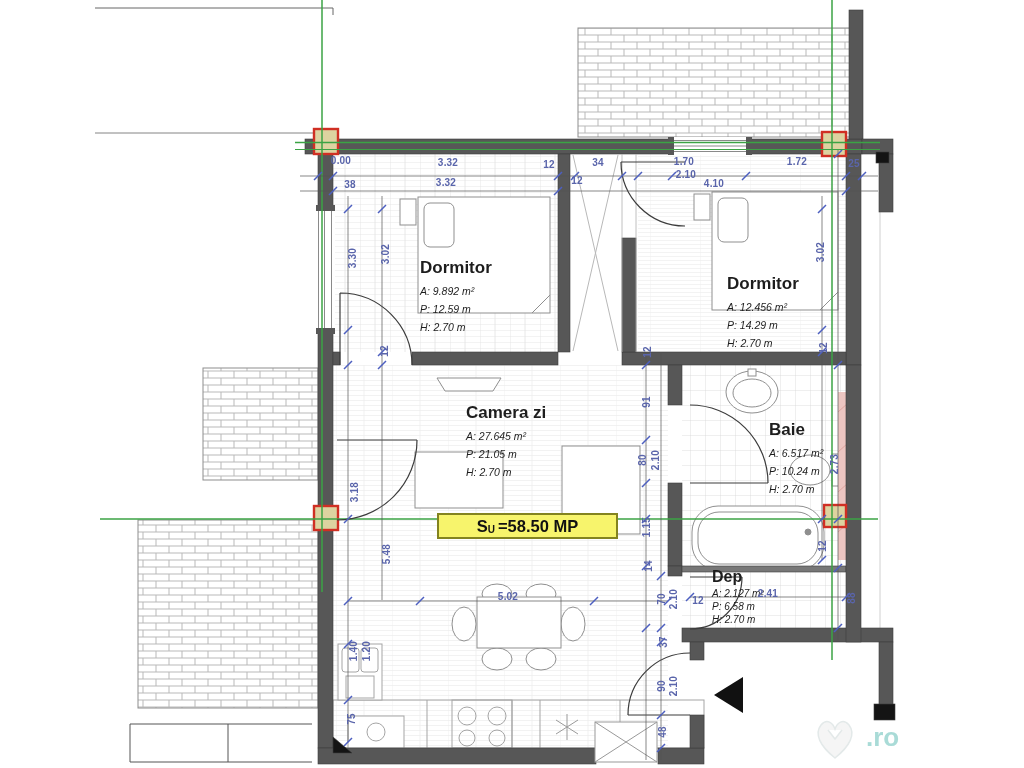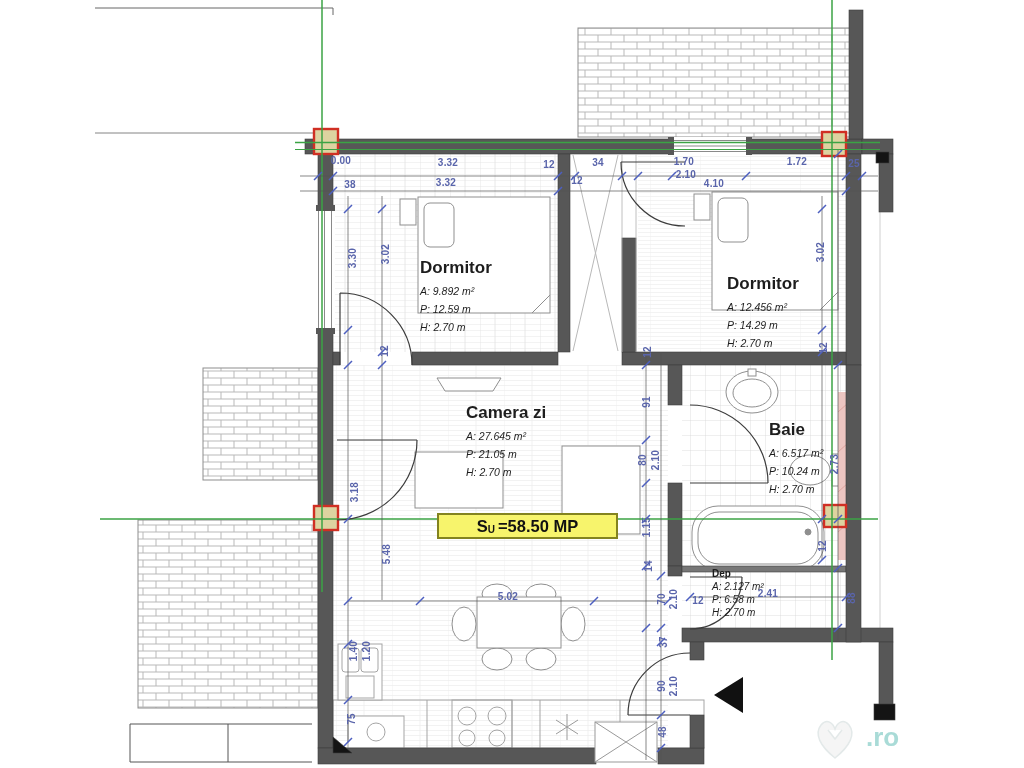--- a/index.html
+++ b/index.html
@@ -6,21 +6,21 @@
   #stage{position:relative;width:1024px;height:768px;background:#ffffff;overflow:hidden;
          font-family:"Liberation Sans", sans-serif;}
   #drawing{position:absolute;left:0;top:0;}
   #labels{position:absolute;left:0;top:0;width:1024px;height:768px;}
   .dim{position:absolute;font-size:10px;font-weight:600;color:#5a65ab;white-space:nowrap;
        transform:translate(-50%,-50%);letter-spacing:.2px;}
   .dim.rot{transform:translate(-50%,-50%) rotate(-90deg);}
   .room-label{position:absolute;color:#1d1d1d;}
   .room-label .room-name{font-weight:bold;font-size:17px;margin-bottom:7px;}
   .room-label .room-line{font-size:10.5px;margin-top:6px;white-space:nowrap;font-style:italic;}
-  .room-label.small .room-name{margin-bottom:2px;font-size:10px;}
+  .room-label.small .room-name{margin-bottom:2px;font-size:16px;}
   .room-label.small .room-line{margin-top:2px;font-size:10px;}
   .area-badge{position:absolute;left:437px;top:513px;width:181px;height:26px;
       background:#f7f46c;border:2px solid #83831f;box-sizing:border-box;
       display:flex;align-items:center;justify-content:center;
       font-weight:bold;font-size:16.5px;color:#111;}
   .area-badge sub{font-size:10px;font-weight:bold;transform:translateY(3px);margin-right:3px;}
   .watermark{position:absolute;left:806px;top:712px;display:flex;align-items:center;gap:2px;}
   .watermark .wm-text{font-size:31px;font-weight:bold;color:#f4f4f4;
       text-shadow:0 0 2px rgba(190,205,205,.85);letter-spacing:.5px;}
   .watermark .wm-tld{font-size:26px;font-weight:bold;color:#a9dbd7;}

